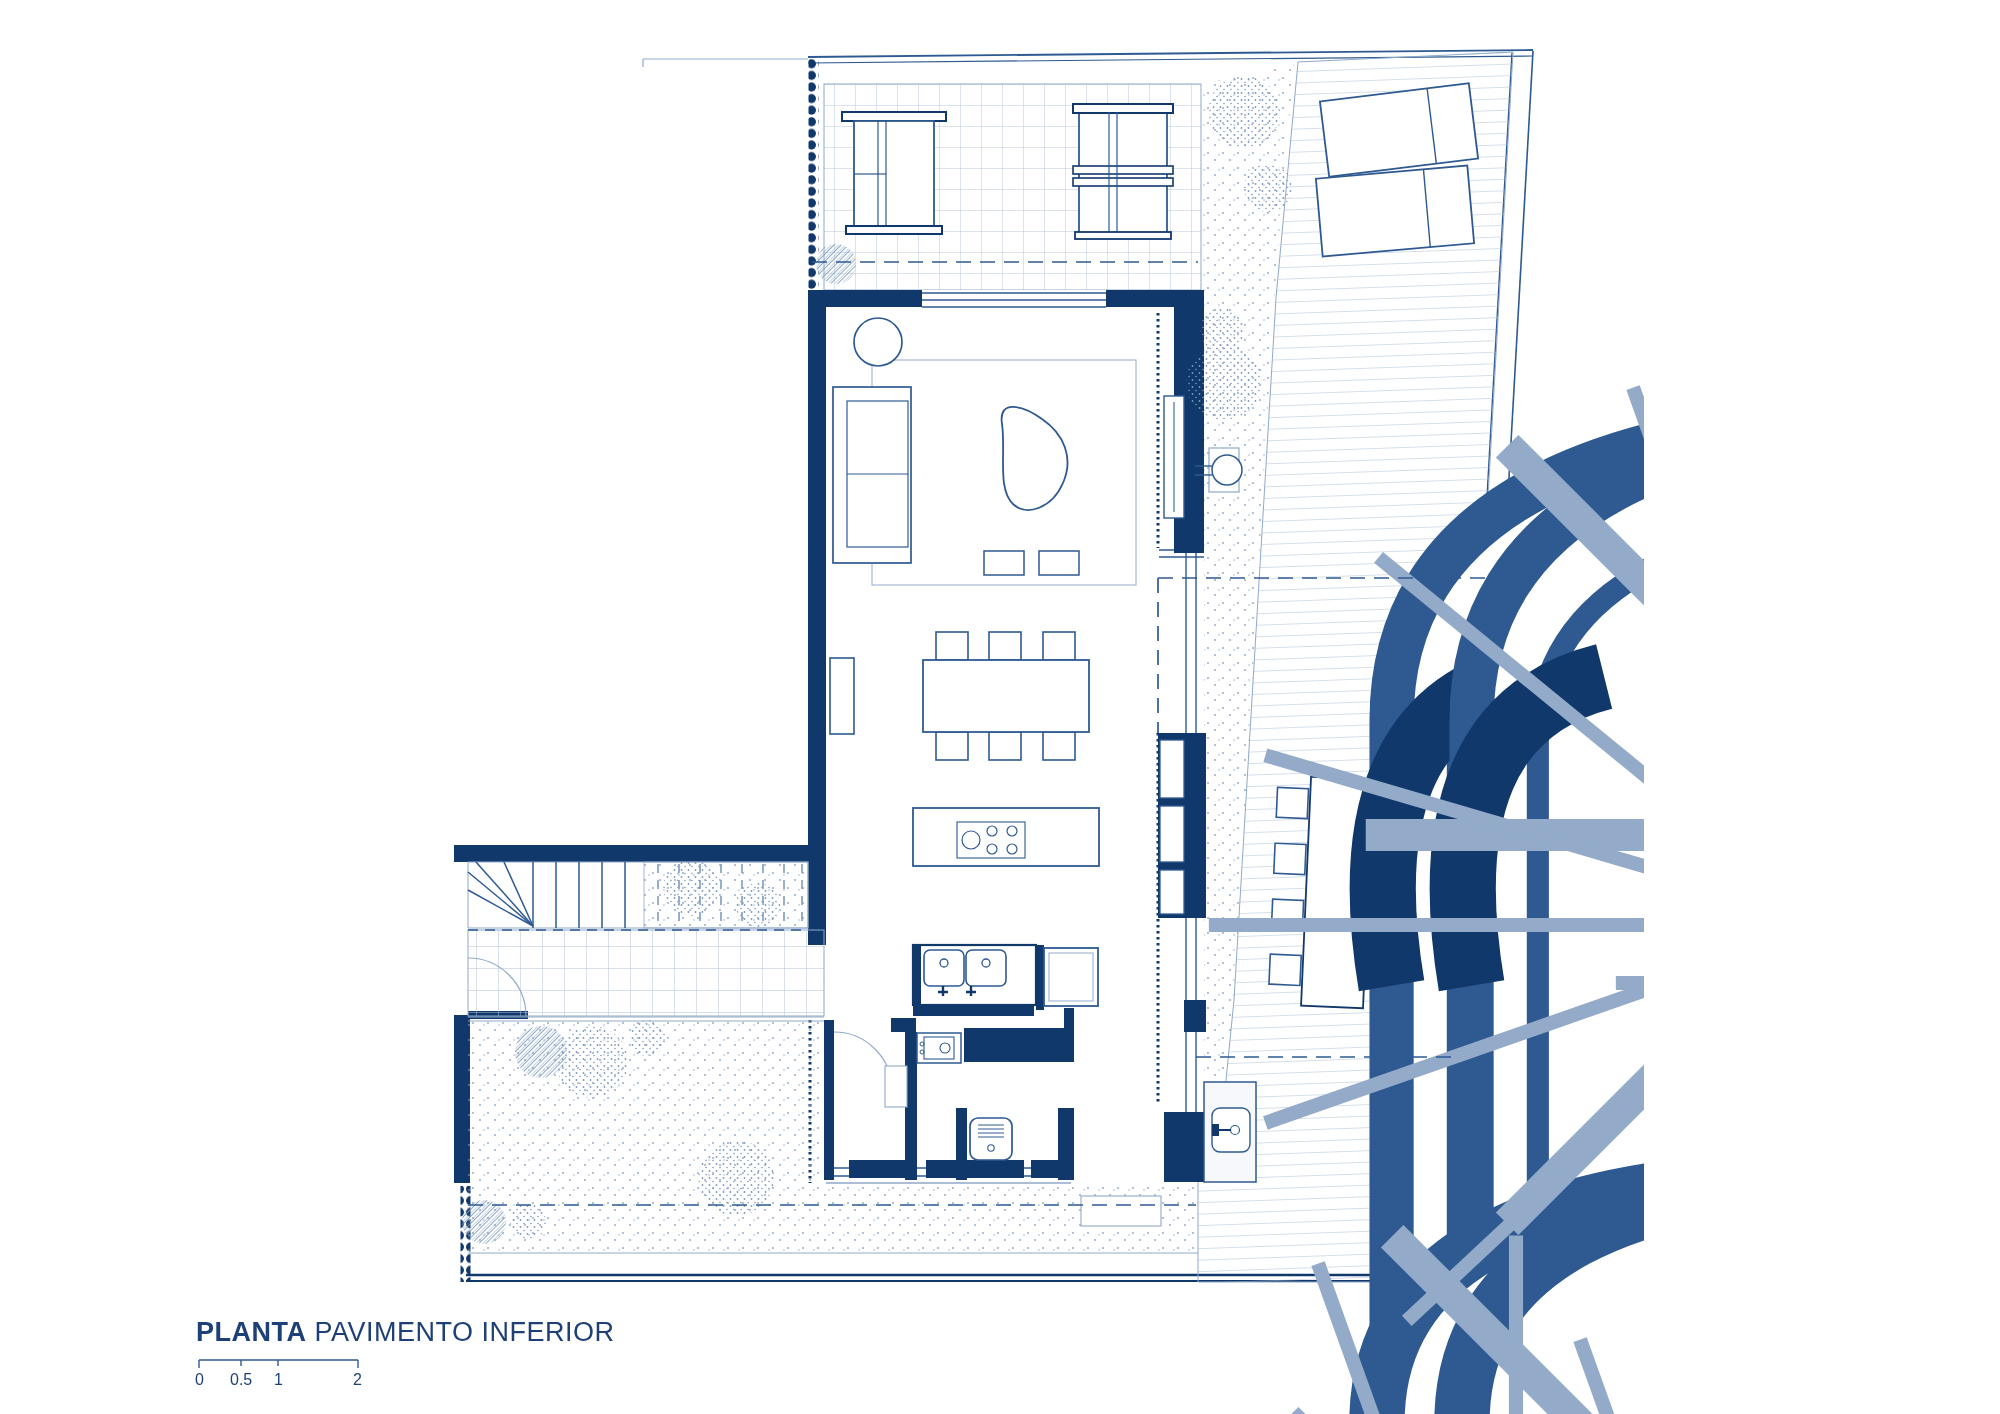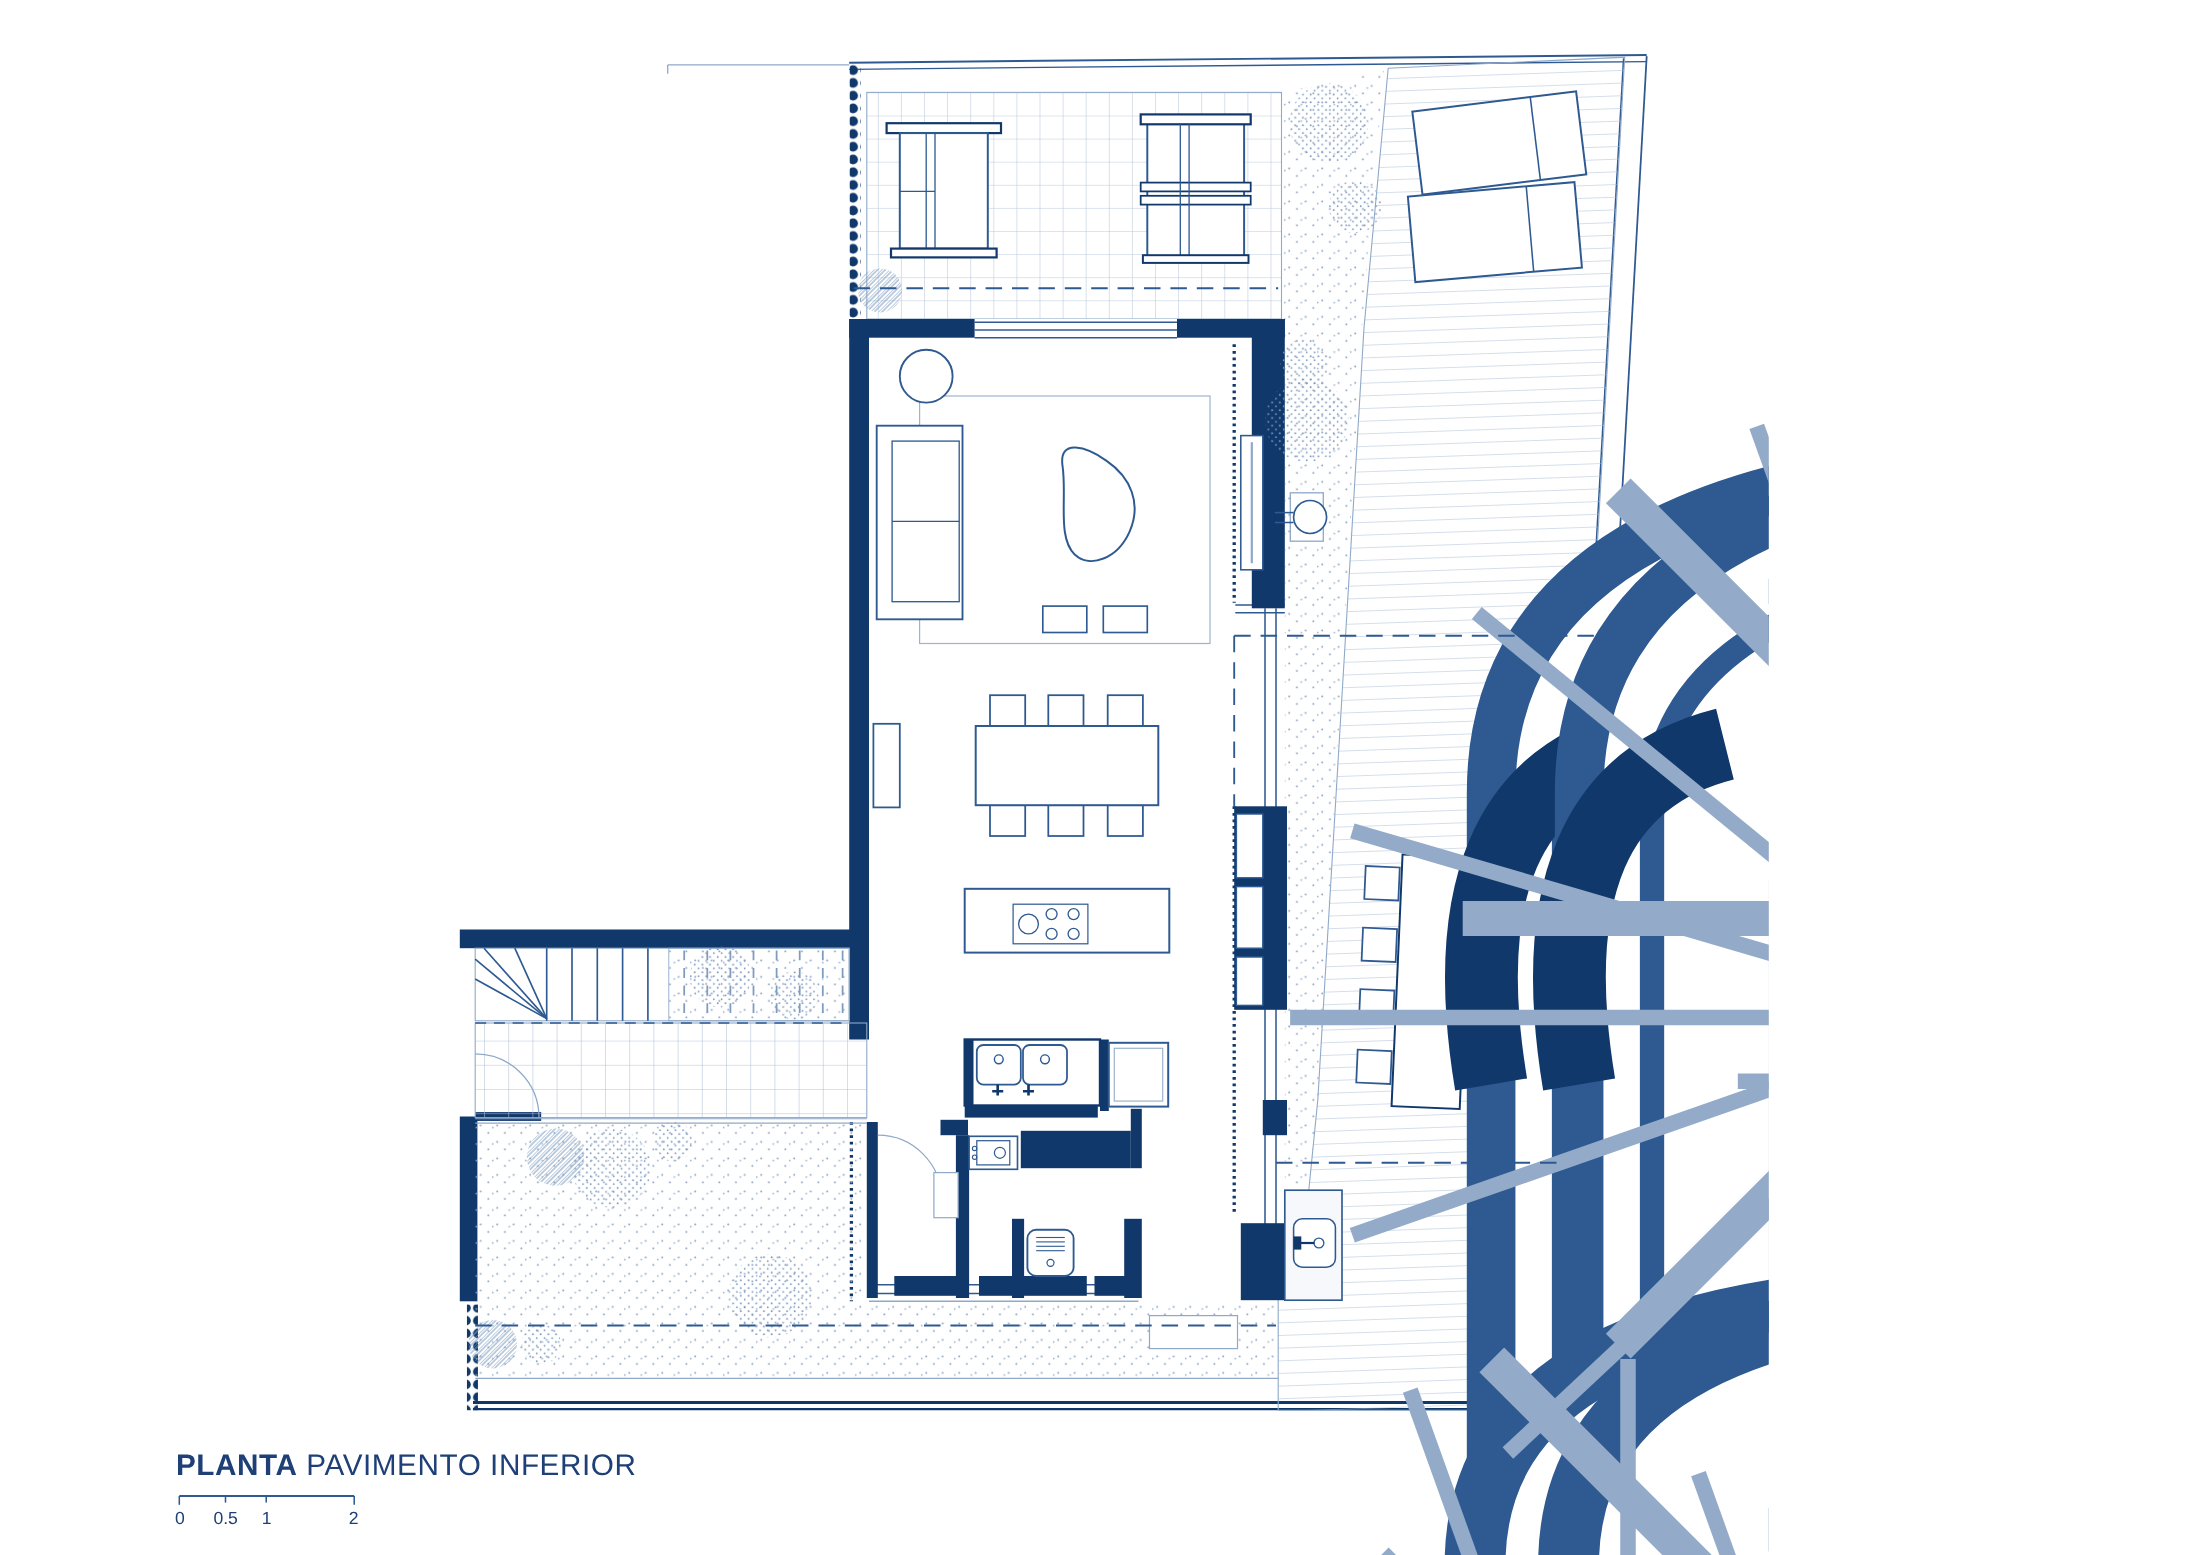--- a/index.html
+++ b/index.html
@@ -1,17 +1,17 @@
 <!DOCTYPE html>
 <html><head>
 <meta charset="utf-8">
 <style>
   html,body{margin:0;padding:0;background:#ffffff;}
   body{font-family:"Liberation Sans",sans-serif;}
-  .plan-wrap{width:1608px;height:1414px;position:relative;background:#fff;overflow:hidden;}
+  .plan-wrap{width:1608px;height:1414px;position:relative;background:#fff;overflow:hidden;margin-left:36px;}
   svg{display:block;}
   text{font-family:"Liberation Sans",sans-serif;fill:#1e4077;}
   .title-bold{font-weight:bold;}
 </style>
 </head>
 <body>
 
 <div class="plan-wrap">
 <svg width="2000" height="1414" viewBox="0 0 2000 1414">
 <defs>

